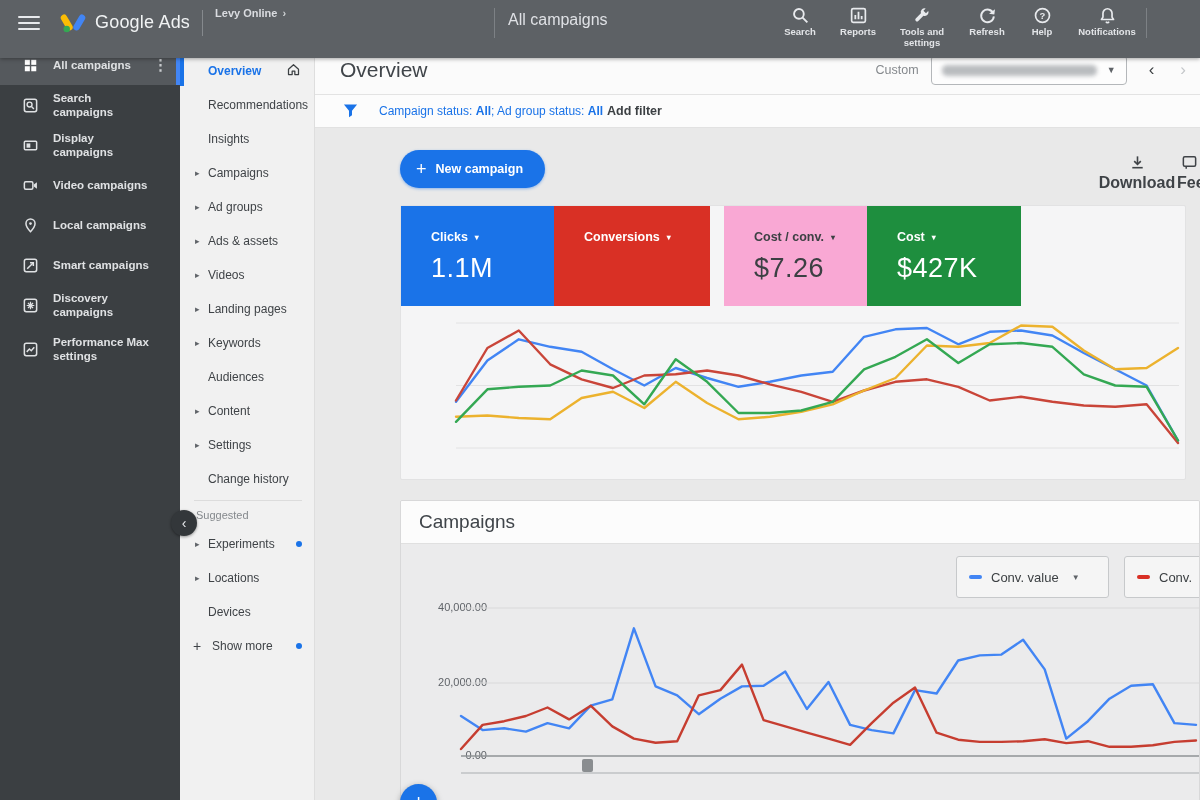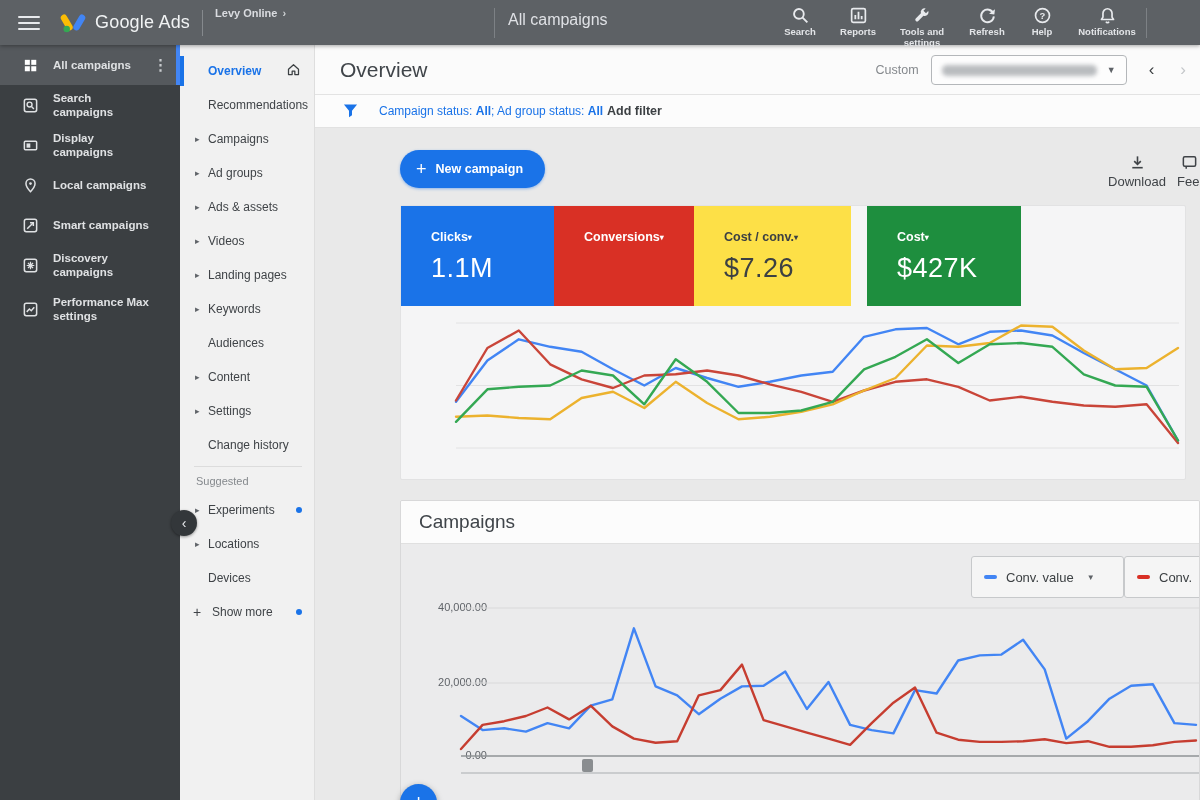--- a/index.html
+++ b/index.html
@@ -3,21 +3,21 @@
 <meta charset="utf-8">
 <style>
   * { margin:0; padding:0; box-sizing:border-box; }
   html,body { width:1200px; height:800px; }
   body {
     position:relative; overflow:hidden;
     font-family:"Liberation Sans", sans-serif;
     background:#e9e9e9; color:#3c4043;
   }
   
-  .topbar { position:absolute; left:0; top:0; width:1200px; height:45px;
+  .topbar { position:absolute; left:0; top:0; width:1200px; height:58px;
     background:#5d6165; box-shadow:0 1px 4px rgba(0,0,0,.35); z-index:50; }
   .tb-left { position:absolute; left:12px; top:0; height:45px; display:flex; align-items:center; }
   .hamburger { width:34px; height:34px; display:flex; flex-direction:column; justify-content:center; gap:4px; padding:0 6px; cursor:pointer; }
   .hamburger span { display:block; height:2px; background:#e8eaed; border-radius:1px; }
   .brand { display:flex; align-items:center; gap:9px; margin-left:14px; }
   .brand-text { color:#f1f3f4; font-size:18px; letter-spacing:.2px; }
   .tb-divider { width:1px; height:26px; background:#85898d; margin:0 12px; }
   .account { color:#dadce0; font-size:11px; font-weight:bold; align-self:flex-start; margin-top:7px; display:flex; gap:5px; cursor:pointer; }
   .account .bc { font-size:11px; color:#cfd2d5; }
   .tb-title-divider { position:absolute; left:494px; top:8px; width:1px; height:30px; background:#7d8185; }
@@ -79,42 +79,42 @@
 
   .content { position:relative; height:672px; background:#e9e9e9; }
 
   .new-campaign { position:absolute; left:85px; top:22px; height:38px; padding:0 22px 0 16px;
     background:#1a73e8; border-radius:19px; display:flex; align-items:center; gap:9px;
     color:#fff; cursor:pointer; box-shadow:0 1px 3px rgba(26,115,232,.45); }
   .new-campaign .plus { font-size:18px; font-weight:normal; line-height:1; }
   .new-campaign .txt { font-size:12.5px; font-weight:bold; }
   .tool-col { position:absolute; top:26px; display:flex; flex-direction:column; align-items:center; gap:3px;
     color:#3f4347; cursor:pointer; }
-  .tool-col .lbl { font-size:13px; }
+  .tool-col .lbl { font-size:16px;font-weight:bold; }
   .dl { left:792px; width:60px; }
   .fb { left:862px; width:26px; overflow:hidden; align-items:flex-start; }
   .fb .lbl { white-space:nowrap; }
 
   
   .ov-card { position:absolute; left:85px; top:77px; width:786px; height:275px;
     background:#f5f5f6; border:1px solid #e2e2e3; border-radius:2px; }
   .tile { position:absolute; top:0; height:100px; padding:24px 0 0 30px; cursor:default; }
-  .tile .trow { display:flex; align-items:center; font-size:12.5px; font-weight:bold; cursor:pointer; }
+  .tile .trow { display:flex; align-items:center; gap:7px; font-size:12.5px; font-weight:bold; cursor:pointer; }
   .tile .caret { font-size:8px; }
   .tile .tval { margin-top:9px; font-size:27px; letter-spacing:.5px; }
   .ov-chart { position:absolute; left:0; top:100px; }
 
   
   .cmp-card { position:absolute; left:85px; top:372px; width:800px; height:310px;
     background:#ebebec; border:1px solid #d8d8d9; border-radius:2px; overflow:hidden; }
   .cmp-head { height:43px; background:#fcfcfc; border-bottom:1px solid #e0e0e0; display:flex; align-items:center; }
   .cmp-title { margin-left:18px; font-size:19px; color:#3f4449; }
   .legend-chip { position:absolute; top:55px; height:42px; background:#f5f5f5; border:1px solid #c7c9cb;
     border-radius:3px; display:flex; align-items:center; padding:0 12px; gap:9px; cursor:pointer; }
-  .chip1 { left:570px; width:153px; }
+  .chip1 { left:555px; width:153px; }
   .chip2 { left:723px; width:120px; }
   .legend-dash { width:13px; height:4px; border-radius:2px; }
   .legend-lbl { font-size:13px; color:#3c4043; white-space:nowrap; }
   .legend-caret { font-size:8px; color:#5f6368; margin-left:4px; }
   .ytick { position:absolute; left:0; width:86px; text-align:right; font-size:11px; color:#5f6368; }
   .cmp-chart { position:absolute; left:0; top:90px; }
 
   .fab { position:absolute; left:400px; top:784px; width:37px; height:37px; border-radius:50%;
     background:#1a73e8; color:#fff; display:flex; align-items:center; justify-content:center;
     font-size:20px; box-shadow:0 2px 6px rgba(0,0,0,.35); cursor:pointer; z-index:60; }
@@ -213,20 +213,27 @@
   </div>
   <div class="srow">
     <svg width="17" height="17" viewBox="0 0 18 18">
       <rect x="2.5" y="4.5" width="13" height="9" rx="1" fill="none" stroke="#dfe1e3" stroke-width="1.6"></rect>
       <rect x="4.8" y="6.8" width="4" height="4.5" fill="#dfe1e3"></rect>
     </svg>
     <span class="slabel">Display campaigns</span>
   </div>
   <div class="srow">
     <svg width="17" height="17" viewBox="0 0 18 18">
+      <rect x="2.5" y="5" width="9" height="8" rx="1.5" fill="none" stroke="#dfe1e3" stroke-width="1.6"></rect>
+      <polygon points="12.5,8 15.8,5.6 15.8,12.4 12.5,10" fill="#dfe1e3"></polygon>
+    </svg>
+    <span class="slabel">Video campaigns</span>
+  </div>
+  <div class="srow">
+    <svg width="17" height="17" viewBox="0 0 18 18">
       <path d="M9 2.2a4.8 4.8 0 0 0-4.8 4.8C4.2 10.6 9 15.6 9 15.6s4.8-5 4.8-8.6A4.8 4.8 0 0 0 9 2.2z" fill="none" stroke="#dfe1e3" stroke-width="1.6"></path>
       <circle cx="9" cy="7" r="1.4" fill="#dfe1e3"></circle>
     </svg>
     <span class="slabel">Local campaigns</span>
   </div>
   <div class="srow">
     <svg width="17" height="17" viewBox="0 0 18 18">
       <rect x="2.5" y="2.5" width="13" height="13" rx="2" fill="none" stroke="#dfe1e3" stroke-width="1.6"></rect>
       <path d="M5.5 12.5L12 6" stroke="#dfe1e3" stroke-width="1.6"></path>
       <polyline points="8.5,6 12,6 12,9.5" fill="none" stroke="#dfe1e3" stroke-width="1.6"></polyline>
@@ -251,20 +258,23 @@
 
 <div class="subnav">
   <div class="nrow sel">
     <span>Overview</span>
     <svg class="home" width="15" height="15" viewBox="0 0 18 18">
       <path d="M3 8.6L9 3.2 15 8.6V15h-4.4v-4H7.4v4H3z" fill="none" stroke="#3c4043" stroke-width="1.5" stroke-linejoin="round"></path>
     </svg>
   </div>
   <div class="nrow">
       <span>Recommendations</span>
+    </div>
+  <div class="nrow">
+      <span>Insights</span>
     </div>
   <div class="nrow">
       <span class="expand">▸</span>
       <span>Campaigns</span>
     </div>
   <div class="nrow">
       <span class="expand">▸</span>
       <span>Ad groups</span>
     </div>
   <div class="nrow">
@@ -374,21 +384,21 @@
           <span class="caret">▾</span>
         </div>
         <div class="tval">1.1M</div>
       </div>
       <div class="tile" style="left: 153px; width: 156px; background: rgb(217, 48, 37); color: rgb(255, 255, 255);">
         <div class="trow">
           <span>Conversions</span>
           <span class="caret">▾</span>
         </div>
       </div>
-      <div class="tile" style="left: 293px; width: 157px; background: #fde047; color: rgb(60, 64, 67);">
+      <div class="tile" style="left: 323px; width: 157px; background: #f9a8d4; color: rgb(60, 64, 67);">
         <div class="trow">
           <span>Cost / conv.</span>
           <span class="caret">▾</span>
         </div>
         <div class="tval">$7.26</div>
       </div>
       <div class="tile" style="left: 466px; width: 154px; background: rgb(30, 142, 62); color: rgb(255, 255, 255);">
         <div class="trow">
           <span>Cost</span>
           <span class="caret">▾</span>

